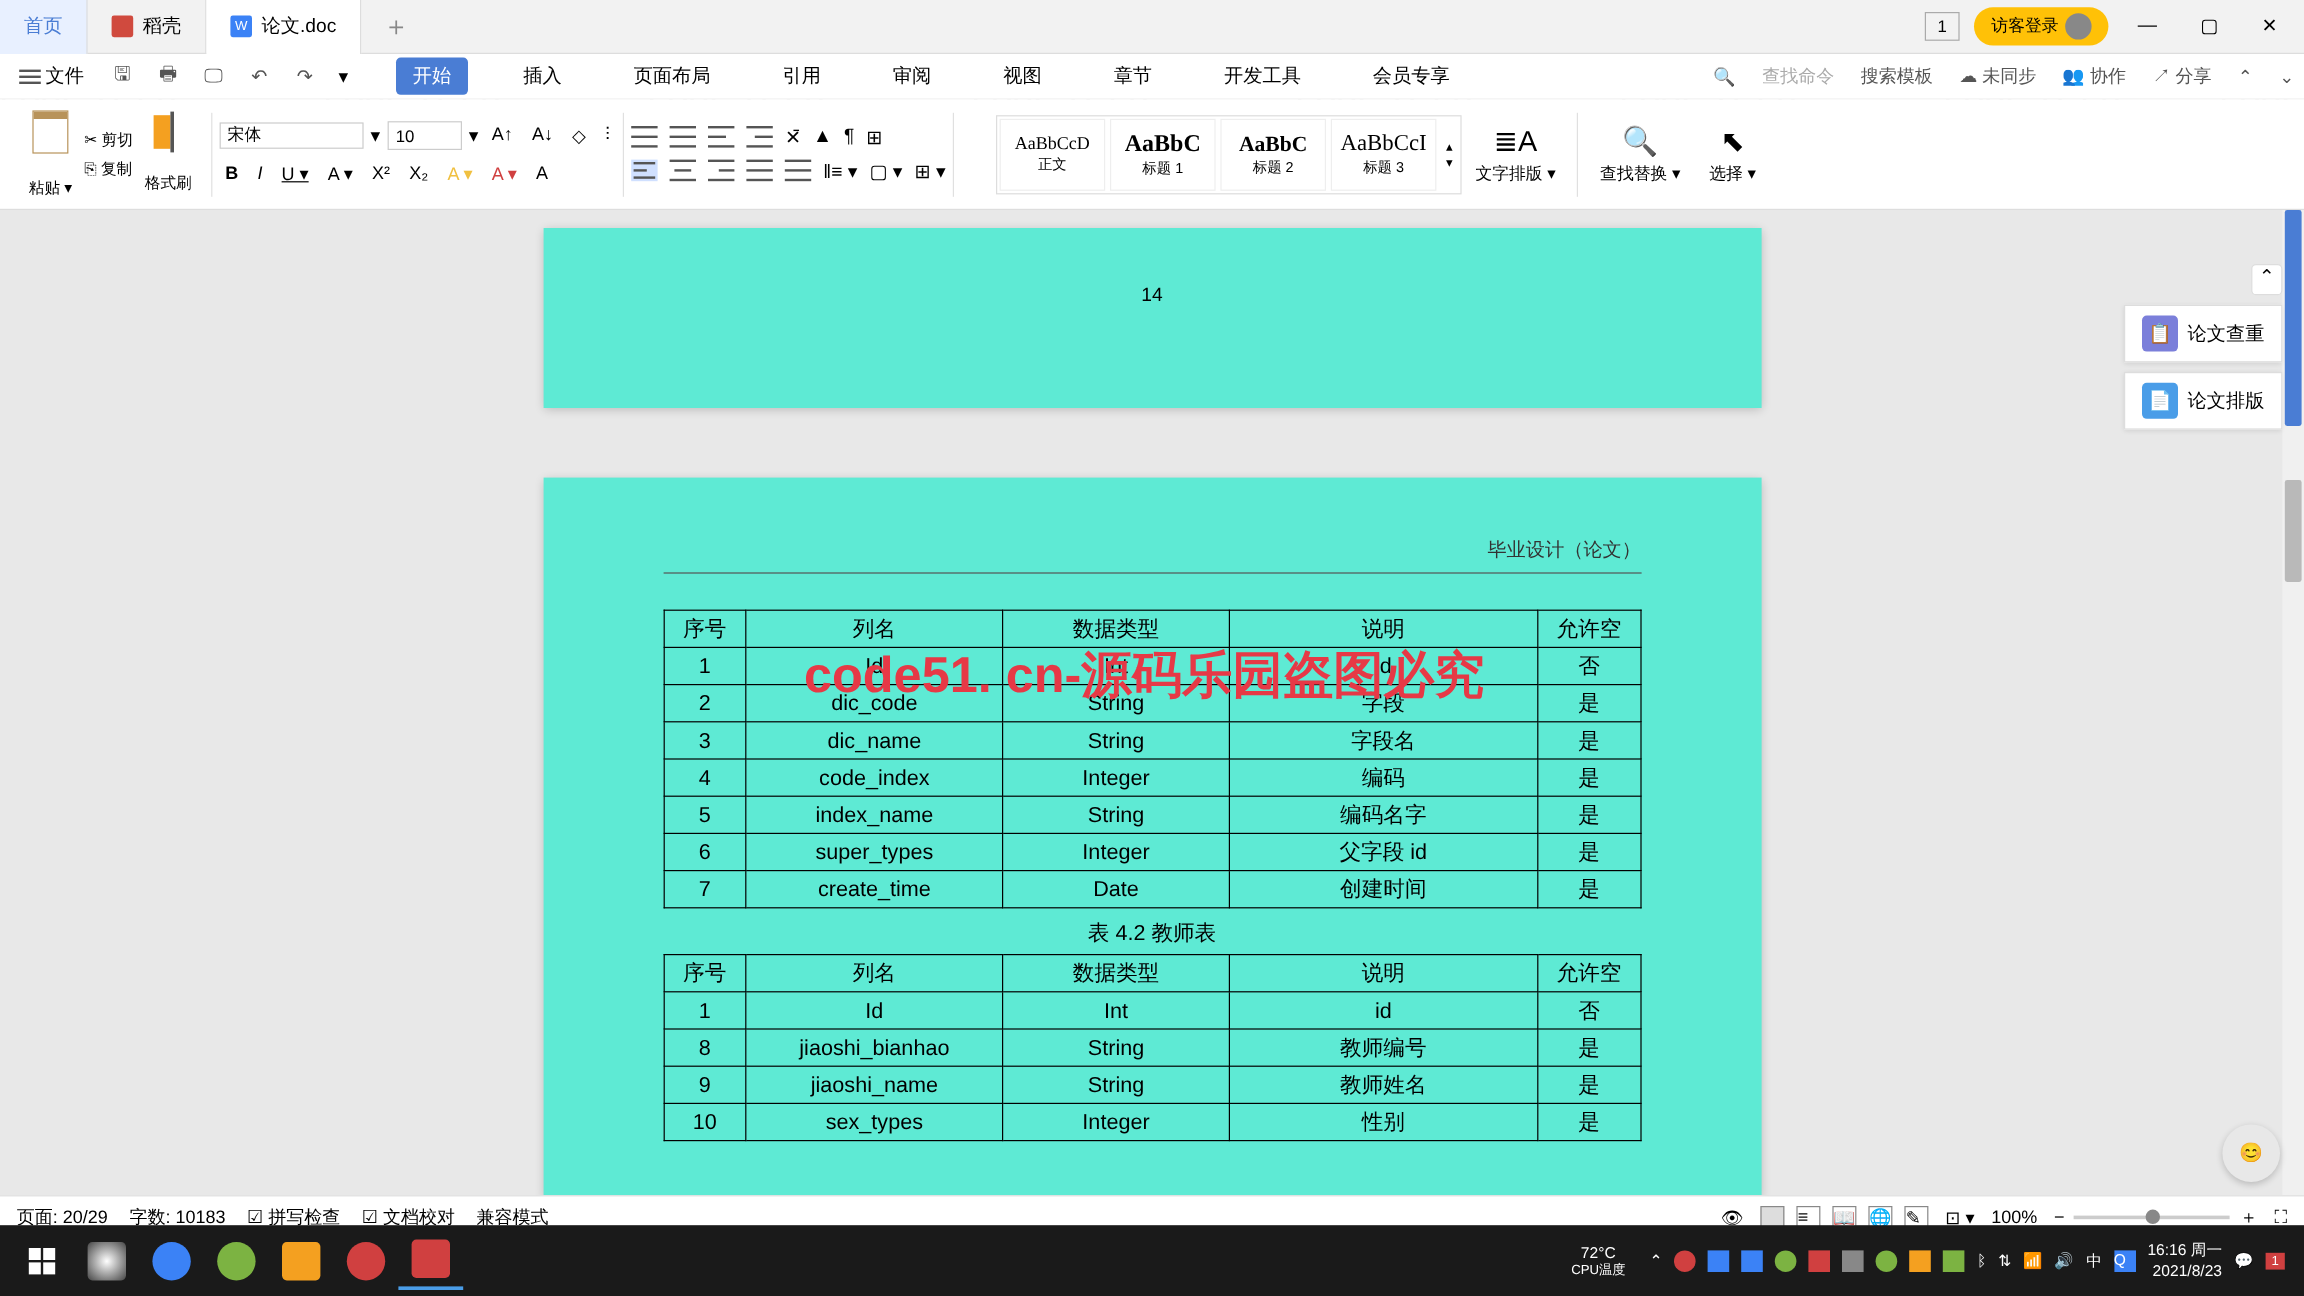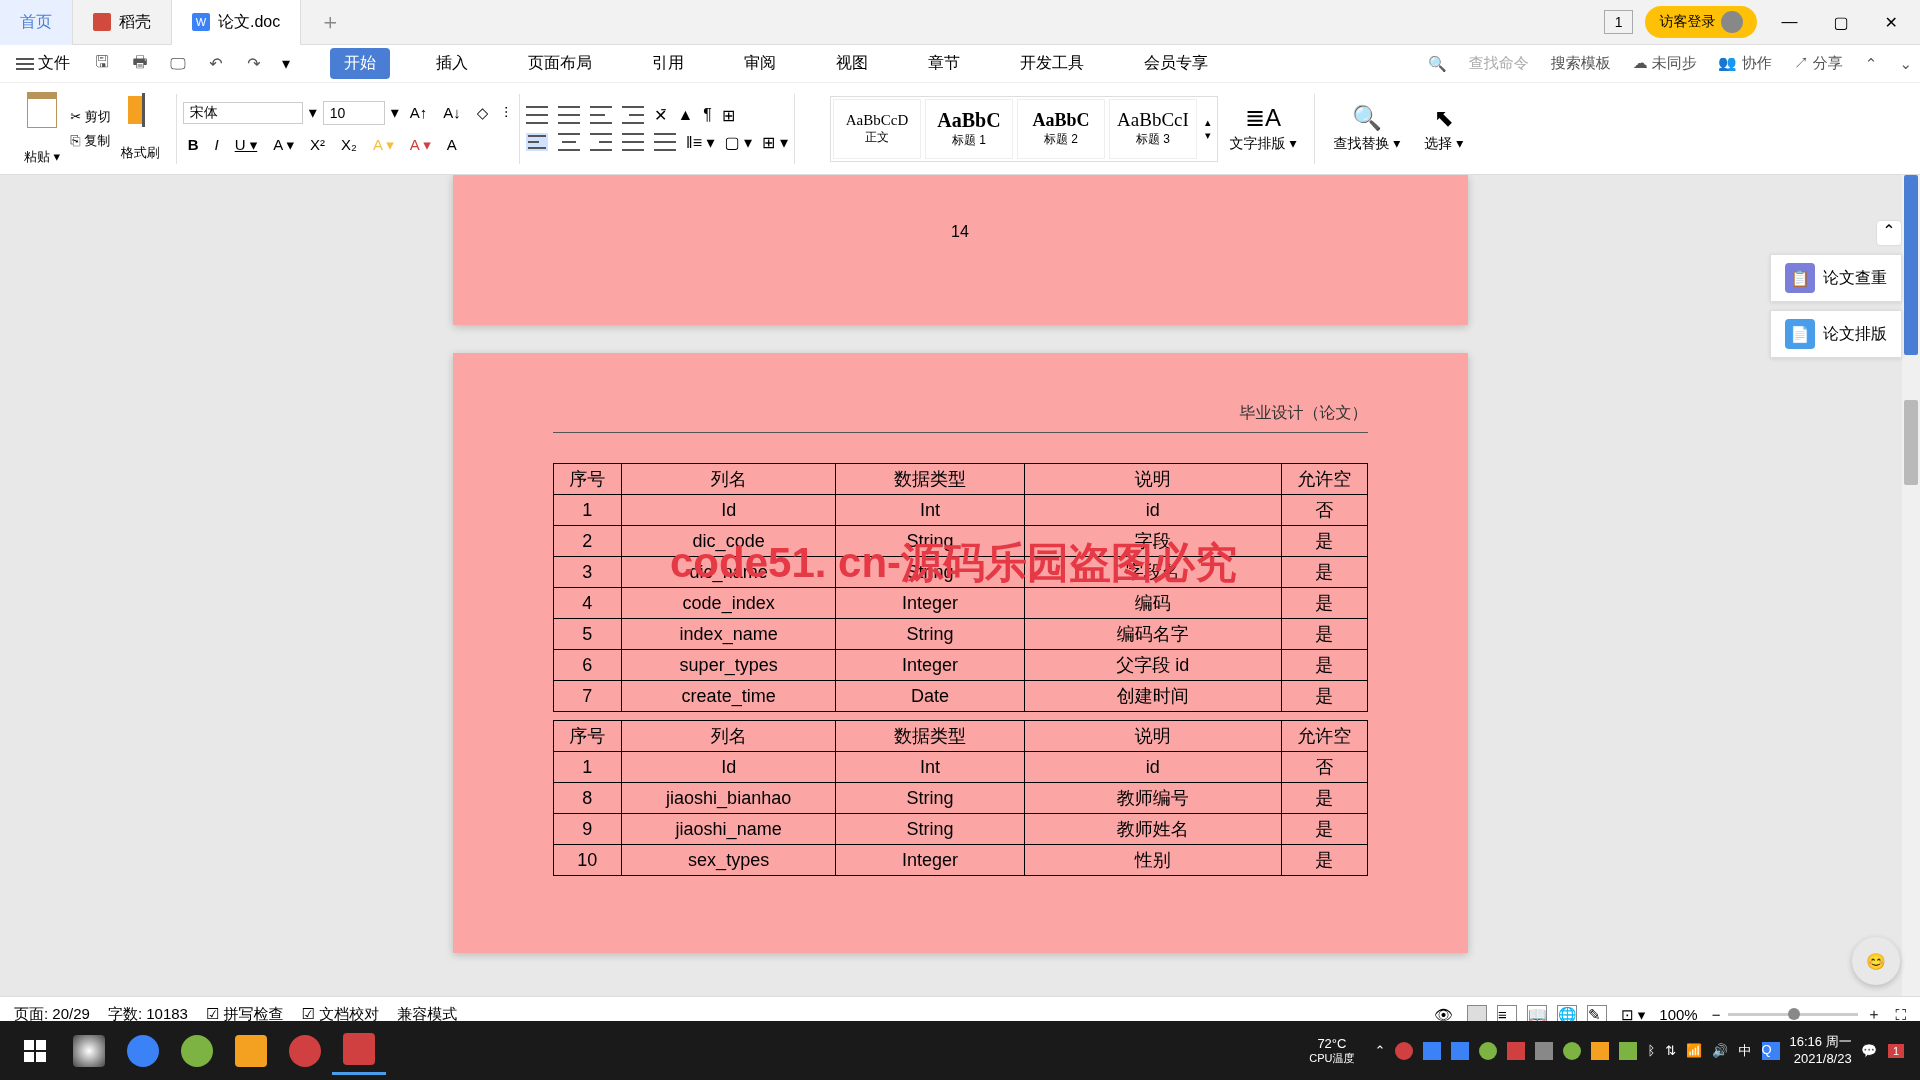--- a/index.html
+++ b/index.html
@@ -55,21 +55,21 @@
     .align-row { display: flex; gap: 10px; }
     .align-btn { width: 22px; height: 18px; display: flex; flex-direction: column; justify-content: space-between; }
     .align-btn span { height: 2px; background: #555; }
     .styles-gallery { display: flex; gap: 4px; border: 1px solid #ddd; padding: 2px; margin-left: 29px; }
     .style-item { width: 88px; height: 60px; border: 1px solid #eee; display: flex; flex-direction: column; align-items: center; justify-content: center; font-size: 12px; }
     .style-preview { font-family: serif; }
     .ribbon-right-group { display: flex; flex-direction: column; align-items: center; font-size: 14px; gap: 3px; padding: 0 12px; }
     
     
     .doc-area { position: absolute; top: 175px; left: 0; right: 0; bottom: 43px; background: #e8e8e8; overflow: hidden; z-index: 5; }
-    .page { width: 1015px; margin: 0 auto; background: #fca5a5; box-shadow: 0 2px 8px rgba(0,0,0,0.2); position: relative; }
+    .page { width: 1015px; margin: 15px auto; background: #5eead4; box-shadow: 0 2px 8px rgba(0,0,0,0.2); position: relative; }
     .page-top { height: 150px; padding-top: 18px; text-align: center; font-size: 16px; }
     .page-gap { height: 28px; background: #e8e8e8; }
     .page-main { min-height: 600px; padding: 50px 100px 20px; }
     .page-header-right { text-align: right; font-size: 16px; color: #333; margin-bottom: 8px; }
     .page-header-line { border-top: 1px solid #555; margin-bottom: 30px; }
     
     .doc-table { width: 100%; border-collapse: collapse; margin-bottom: 8px; }
     .doc-table td, .doc-table th { border: 1px solid #000; padding: 3px 8px; text-align: center; font-size: 18px; font-weight: normal; }
     .table-caption { text-align: center; font-size: 18px; margin: 6px 0; }
     
@@ -439,20 +439,21 @@
         <tr>
               <td>7</td>
               <td>create_time</td>
               <td>Date</td>
               <td>创建时间</td>
               <td>是</td>
             </tr>
       </tbody>
         </table>
 
+      <div class="table-caption">表 4.2 教师表</div>
 
       <table class="doc-table">
         <tbody>
             <tr>
           <th style="width:8%">序号</th>
           <th style="width:25%">列名</th>
           <th style="width:22%">数据类型</th>
           <th style="width:30%">说明</th>
           <th style="width:10%">允许空</th>
         </tr>

